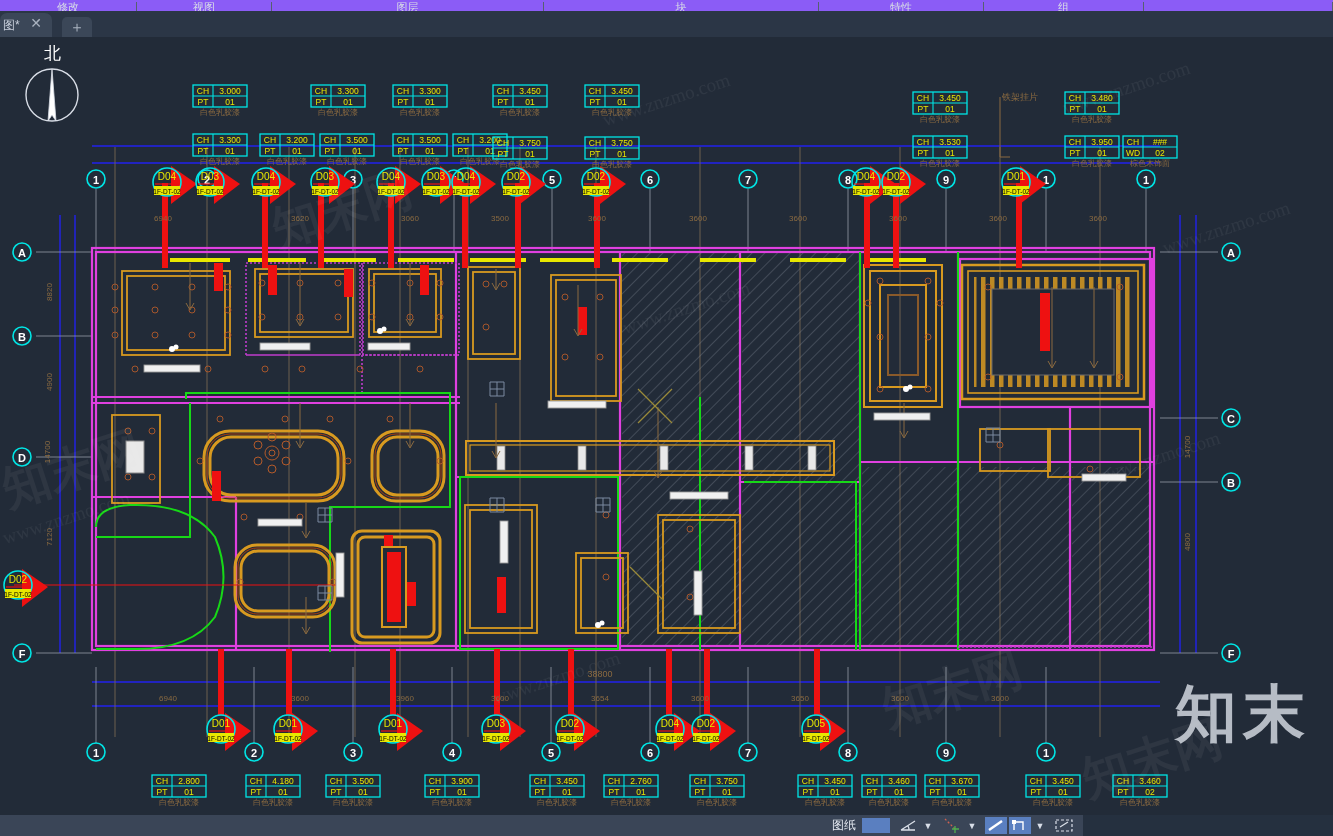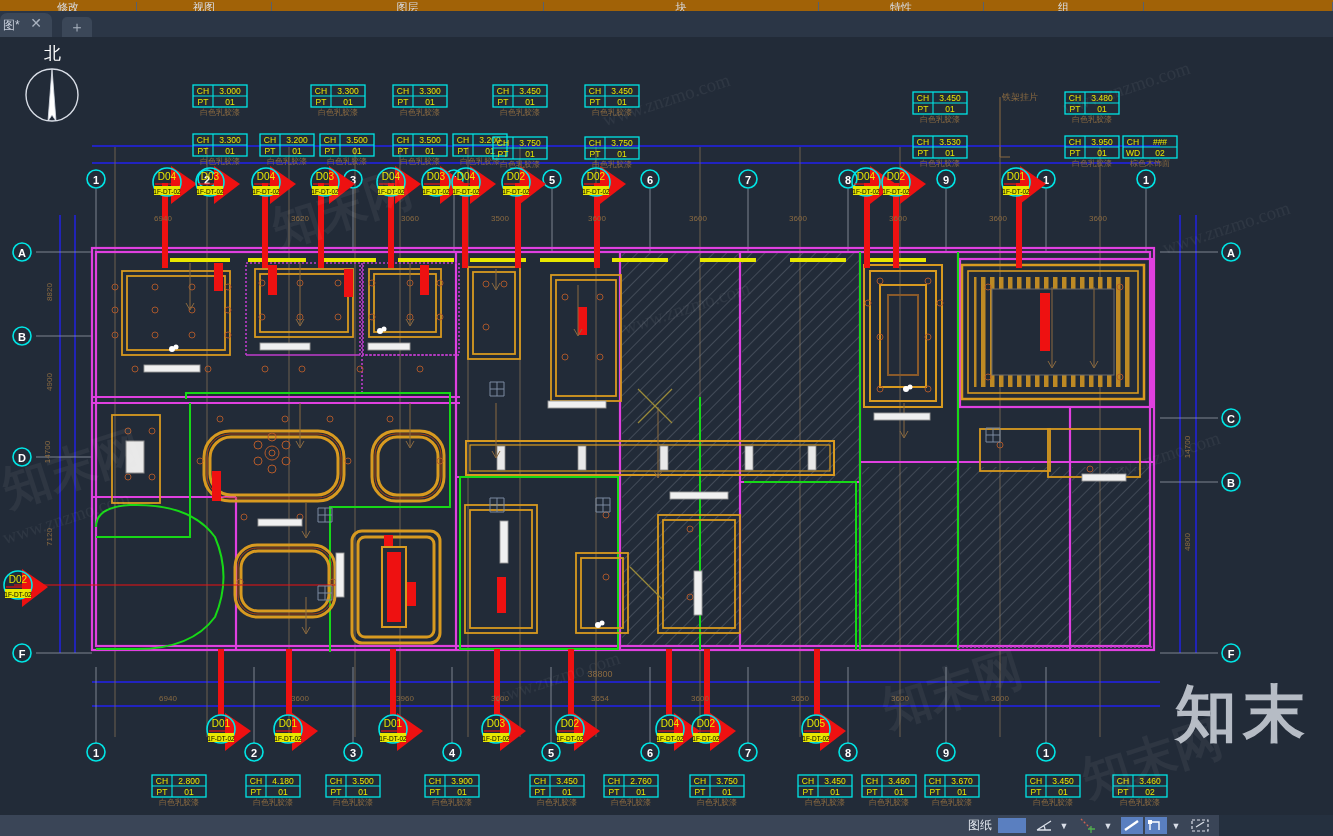--- a/index.html
+++ b/index.html
@@ -11,21 +11,21 @@
   #app {
     position: relative;
     width: 1333px; height: 836px;
     overflow: hidden;
     background: #25303f;
   }
 
   
   .menubar {
     position: absolute; left: 0; top: 0; width: 1333px; height: 16px;
-    background: #a16207; display: flex; align-items: flex-end;
+    background: #8b5cf6; display: flex; align-items: flex-end;
   }
   .menubar .mi {
     flex: 0 0 auto; height: 11px; color: #d8dde6; font-size: 11px;
     line-height: 11px; text-align: center; overflow: hidden;
     border-right: 1px solid #55606f; position: relative; top: -3px;
   }
 
   
   .tabbar {
     position: absolute; left: 0; top: 11px; width: 1333px; height: 26px;
@@ -49,21 +49,21 @@
 
   
   #canvas {
     position: absolute; left: 0; top: 37px; width: 1333px; height: 778px;
     background: #222b38; overflow: hidden;
   }
   #canvas svg { position: absolute; left: 0; top: 0; }
 
   
   .statusbar {
-    position: absolute; left: 0; top: 815px; width: 1219px; height: 21px;
+    position: absolute; left: 0; top: 815px; width: 1083px; height: 21px;
     background: #3a4557; display: flex; align-items: center;
     justify-content: flex-end; padding-right: 6px;
   }
   .sb-label { color: #e3e8f0; font-size: 12px; margin: 0 6px 0 0; }
   .sb-swatch { width: 28px; height: 15px; background: #5a7fc0; margin-right: 7px; }
   .sb-ico {
     width: 22px; height: 17px; margin-right: 2px; position: relative;
     display: inline-block;
   }
   .sb-ico.on { background: #5a7fc0; }

